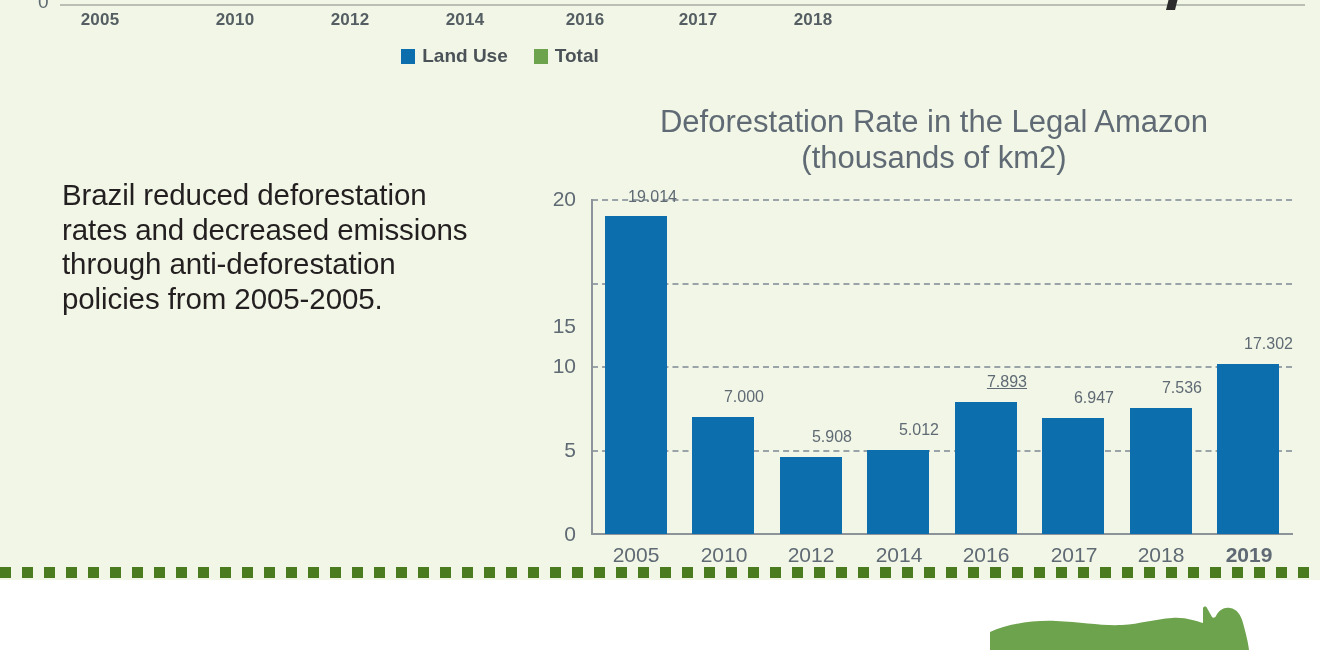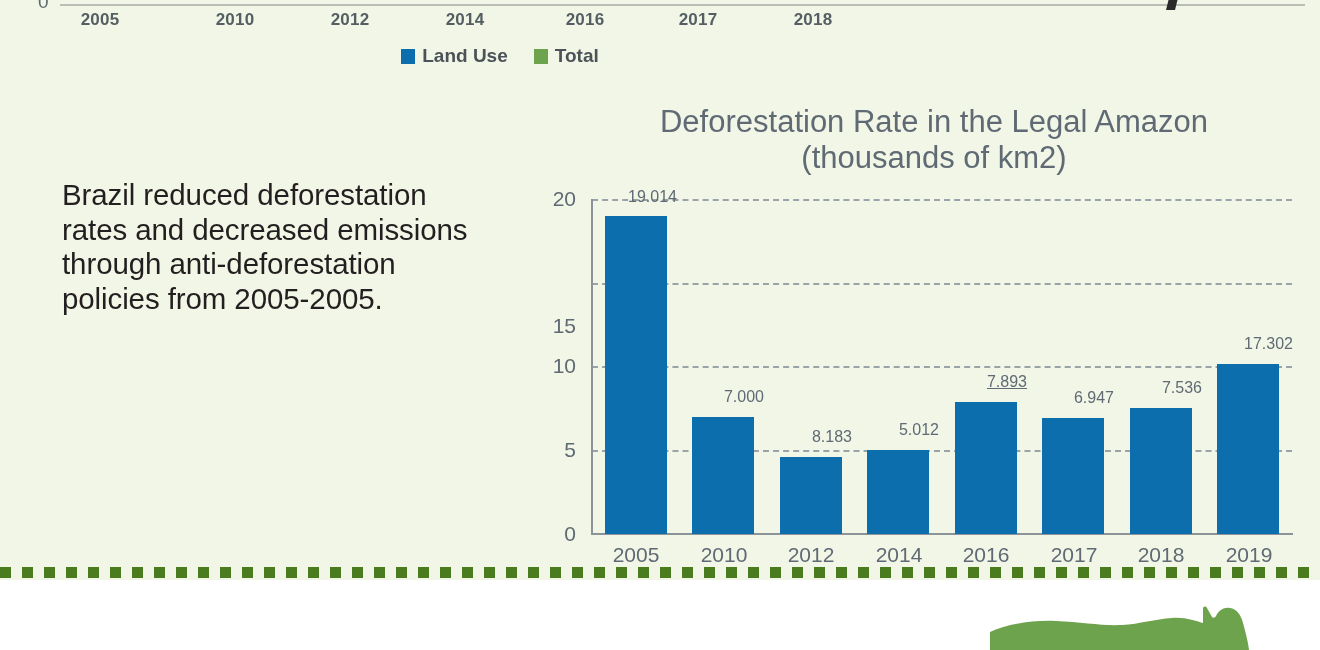--- a/index.html
+++ b/index.html
@@ -262,35 +262,35 @@
       <div class="bar" style="left:100px; width:62px; height:117px;"></div>
       <div class="bar" style="left:188px; width:62px; height:77px;"></div>
       <div class="bar" style="left:275px; width:62px; height:84px;"></div>
       <div class="bar" style="left:363px; width:62px; height:132px;"></div>
       <div class="bar" style="left:450px; width:62px; height:116px;"></div>
       <div class="bar" style="left:538px; width:62px; height:126px;"></div>
       <div class="bar" style="left:625px; width:62px; height:170px;"></div>
 
       <div class="barlabel" style="left:3px;   top:-11px;  width:82px;">19.014</div>
       <div class="barlabel" style="left:90px;  top:189px;  width:82px;">7.000</div>
-      <div class="barlabel" style="left:178px; top:229px;  width:82px;">8.183</div>
+      <div class="barlabel" style="left:178px; top:229px;  width:82px;">5.908</div>
       <div class="barlabel" style="left:265px; top:222px;  width:82px;">5.012</div>
       <div class="barlabel" style="left:353px; top:174px;  width:82px;text-decoration:underline;">7.893</div>
       <div class="barlabel" style="left:440px; top:190px;  width:82px;">6.947</div>
       <div class="barlabel" style="left:528px; top:180px;  width:82px;">7.536</div>
       <div class="barlabel" style="left:611px; top:136px;  width:90px;">17.302</div>
 
       <div class="xtick" style="left:0px;   width:88px;">2005</div>
       <div class="xtick" style="left:88px;  width:88px;">2010</div>
       <div class="xtick" style="left:175px; width:88px;">2012</div>
       <div class="xtick" style="left:263px; width:88px;">2014</div>
       <div class="xtick" style="left:350px; width:88px;">2016</div>
       <div class="xtick" style="left:438px; width:88px;">2017</div>
       <div class="xtick" style="left:525px; width:88px;">2018</div>
-      <div class="xtick" style="left:613px; width:88px;">2019</div>
+      <div class="xtick" style="left:613px; width:88px;font-weight:bold;">2019</div>
 
     </div>
   </div>
 
   <div class="dot-rule"></div>
 
   <svg class="bottom-deco" viewBox="0 0 330 60" preserveAspectRatio="none">
     <path d="M0,60 L0,42 C18,34 42,30 66,31 C92,32 112,36 132,35
              C150,34 165,29 182,28 C196,27 205,31 213,33
              L213,18 C214,16 216,16 217,18 L222,27 C223,28 225,28 226,26

